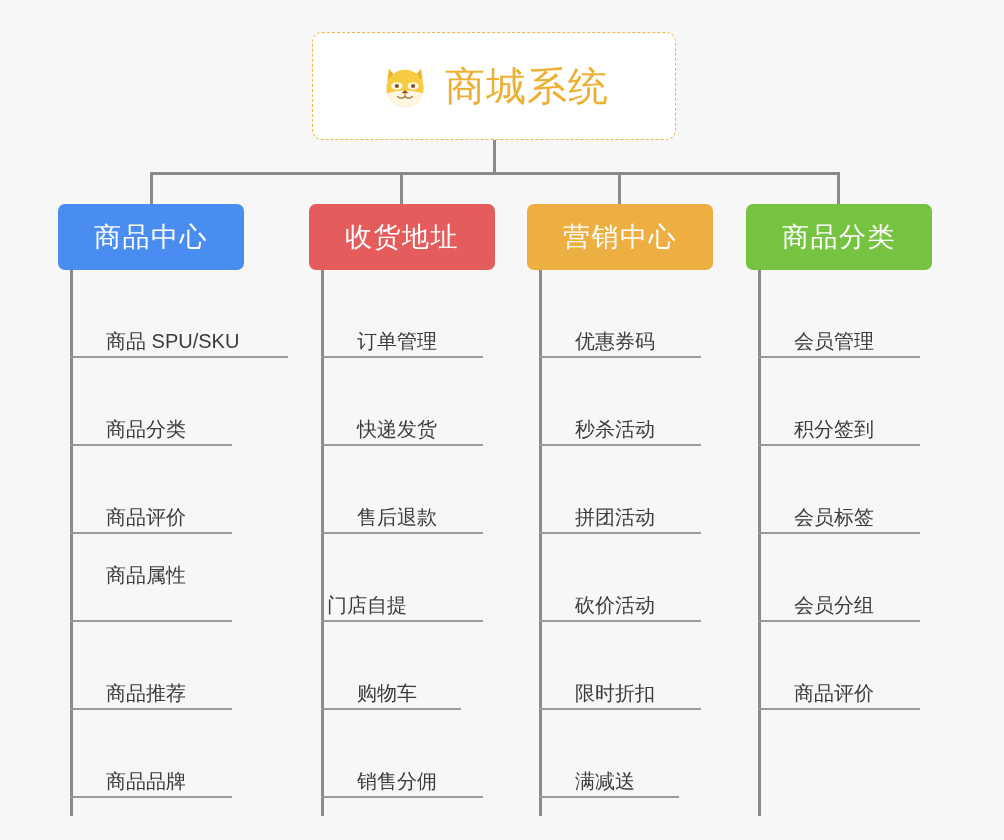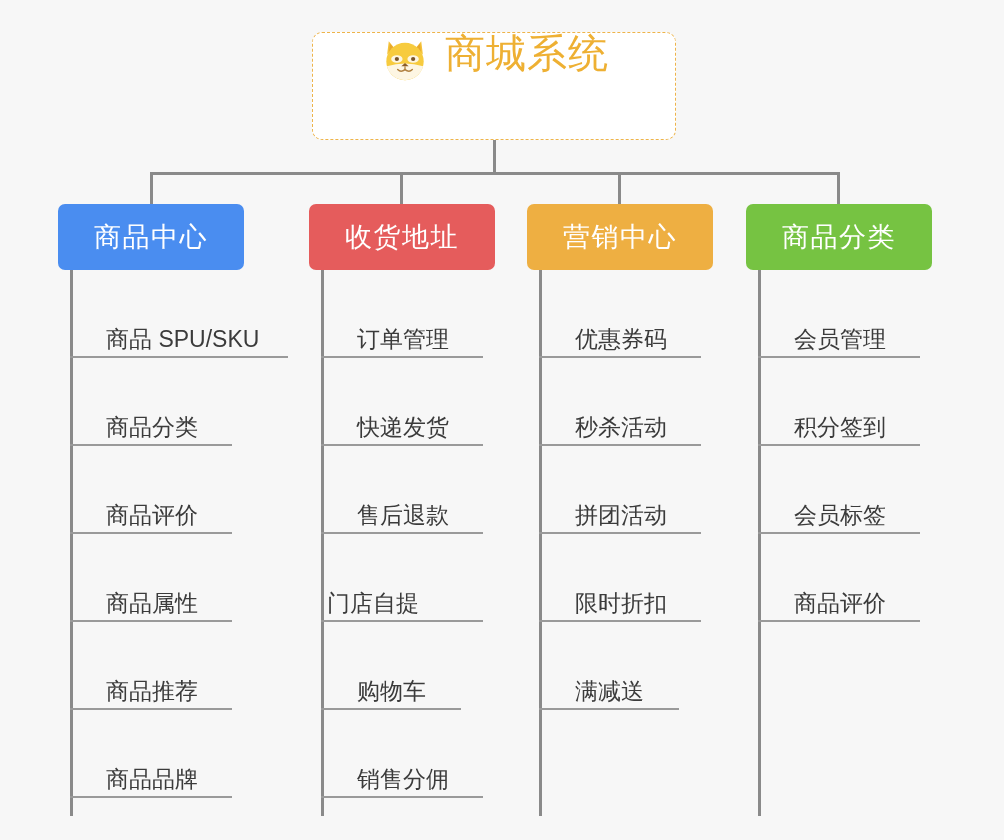--- a/index.html
+++ b/index.html
@@ -25,21 +25,21 @@
     position: absolute;
     left: 312px;
     top: 32px;
     width: 364px;
     height: 108px;
     box-sizing: border-box;
     background: #ffffff;
     border: 1px dashed #eeb44a;
     border-radius: 10px;
     display: flex;
-    align-items: flex-start;
+    align-items: center;
     justify-content: center;
     gap: 14px;
   }
   .root-emoji {
     width: 52px;
     height: 52px;
     flex: none;
     display: block;
   }
   .root-title {
@@ -94,21 +94,21 @@
     position: relative;
     height: 88px;
     box-sizing: border-box;
     border-bottom: 2px solid #9a9a9a;
     display: flex;
     align-items: flex-end;
     padding-left: 36px;
     padding-bottom: 4px;
   }
   .leaf-label {
-    font-size: 23px;
+    font-size: 20px;
     color: #3b3b3b;
     line-height: 1.1;
     white-space: nowrap;
   }
 </style>
 </head>
 <body>
 
 <div id="mindmap">
 
@@ -148,21 +148,21 @@
     <div class="leaves">
       <div class="leaf" style="width:218px;">
         <span class="leaf-label">商品 SPU/SKU</span>
       </div>
       <div class="leaf" style="width:162px;">
         <span class="leaf-label">商品分类</span>
       </div>
       <div class="leaf" style="width:162px;">
         <span class="leaf-label">商品评价</span>
       </div>
-      <div class="leaf" style="width:162px;">
+      <div class="leaf" style="width:162px;align-items:center;">
         <span class="leaf-label">商品属性</span>
       </div>
       <div class="leaf" style="width:162px;">
         <span class="leaf-label">商品推荐</span>
       </div>
       <div class="leaf" style="width:162px;">
         <span class="leaf-label">商品品牌</span>
       </div>
     </div>
   </div>
@@ -203,20 +203,23 @@
       <div class="leaf" style="width:162px;">
         <span class="leaf-label">优惠券码</span>
       </div>
       <div class="leaf" style="width:162px;">
         <span class="leaf-label">秒杀活动</span>
       </div>
       <div class="leaf" style="width:162px;">
         <span class="leaf-label">拼团活动</span>
       </div>
       <div class="leaf" style="width:162px;">
+        <span class="leaf-label">砍价活动</span>
+      </div>
+      <div class="leaf" style="width:162px;">
         <span class="leaf-label">限时折扣</span>
       </div>
       <div class="leaf" style="width:140px;">
         <span class="leaf-label">满减送</span>
       </div>
     </div>
   </div>
 
   <div class="column" style="left:746px; width:186px;">
     <div class="cat-box" style="background:#76c342;">
@@ -227,18 +230,21 @@
       <div class="leaf" style="width:162px;">
         <span class="leaf-label">会员管理</span>
       </div>
       <div class="leaf" style="width:162px;">
         <span class="leaf-label">积分签到</span>
       </div>
       <div class="leaf" style="width:162px;">
         <span class="leaf-label">会员标签</span>
       </div>
       <div class="leaf" style="width:162px;">
+        <span class="leaf-label">会员分组</span>
+      </div>
+      <div class="leaf" style="width:162px;">
         <span class="leaf-label">商品评价</span>
       </div>
     </div>
   </div>
 
 </div>
 
 </body></html>

